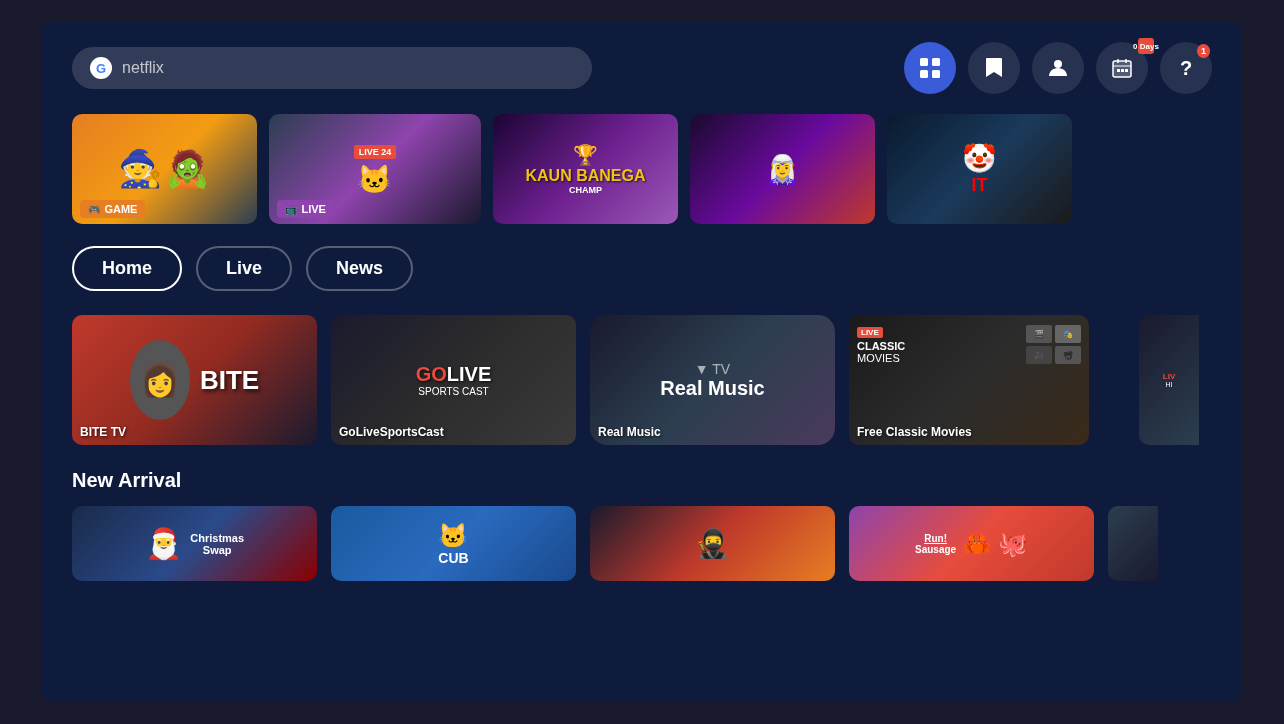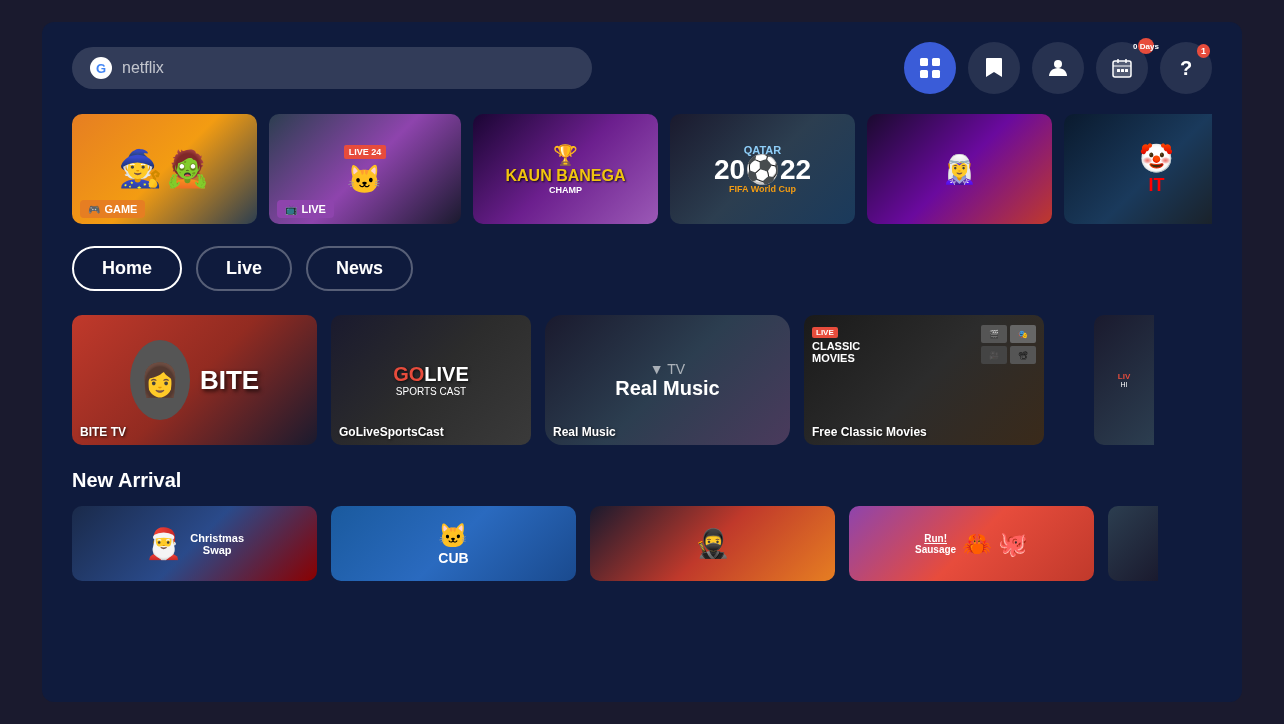--- a/index.html
+++ b/index.html
@@ -326,21 +326,21 @@
     }
     .freeclassic-inner .classic {
       color: white;
       font-size: 11px;
       font-weight: bold;
       display: block;
     }
     .freeclassic-inner .movies {
       color: white;
       font-size: 11px;
-      font-weight: bold;
+      font-weight: normal;
       display: block;
     }
     
     .partial-card {
       border-radius: 10px 0 0 10px;
       overflow: hidden;
       flex-shrink: 0;
       cursor: pointer;
       margin-left: 36px;
     }
@@ -436,21 +436,21 @@
       <div class="icon-btn calendar-icon" style="position:relative;">
         <svg width="22" height="22" viewBox="0 0 22 22" fill="white">
           <rect x="2" y="4" width="18" height="16" rx="2" stroke="white" stroke-width="1.5" fill="rgba(255,255,255,0.2)"></rect>
           <line x1="7" y1="2" x2="7" y2="6" stroke="white" stroke-width="1.5"></line>
           <line x1="15" y1="2" x2="15" y2="6" stroke="white" stroke-width="1.5"></line>
           <line x1="2" y1="9" x2="20" y2="9" stroke="white" stroke-width="1"></line>
           <rect x="6" y="12" width="3" height="3" fill="white" rx="0.5"></rect>
           <rect x="10" y="12" width="3" height="3" fill="white" rx="0.5"></rect>
           <rect x="14" y="12" width="3" height="3" fill="white" rx="0.5"></rect>
         </svg>
-        <div class="cal-badge" style="position:absolute;top:-4px;right:-6px;background:#e74c3c;color:white;font-size:8px;padding:2px 5px;border-radius:8px;white-space:nowrap;font-weight:bold;">
+        <div class="cal-badge" style="position:absolute;top:-4px;right:-6px;background:#e74c3c;color:white;font-size:8px;padding:2px 5px;border-radius:3px;white-space:nowrap;font-weight:bold;">
           <span>0 Days</span>
         </div>
       </div>
       <div class="icon-btn" style="position:relative;">
         <span style="font-size:20px;font-weight:900;color:white;">?</span>
         <div class="badge">1</div>
       </div>
     </div>
   </div>
 
@@ -462,21 +462,21 @@
           <span style="font-size:36px;">🧙</span>
           <span style="font-size:36px;">🧟</span>
         </div>
       </div>
       <div class="card-label game">
         <span style="font-size:10px;">🎮</span>
         <span>GAME</span>
       </div>
     </div>
 
-    <div class="featured-card live-card" style="width:192px;">
+    <div class="featured-card live-card" style="width:212px;">
       <div class="card-bg" style="background: linear-gradient(135deg, #2c3e50, #8e44ad, #1a1a2e); position:relative;">
         <div class="live24-inner">
           <div class="live24-badge">LIVE 24</div>
           <div style="font-size:28px;">🐱</div>
         </div>
       </div>
       <div class="card-label live">
         <span style="font-size:10px;">📺</span>
         <span>LIVE</span>
       </div>
@@ -485,31 +485,20 @@
     <div class="featured-card quiz-card" style="width:185px;">
       <div class="card-bg" style="background: linear-gradient(135deg, #1a0533, #6c1f8e, #9b59b6);">
         <div style="text-align:center;">
           <span class="trophy-icon">🏆</span>
           <div class="kaun-text">KAUN BANEGA</div>
           <div class="kaun-sub">CHAMP</div>
         </div>
       </div>
     </div>
 
-    <div class="featured-card fifa-card" style="width:185px;">
-      <div class="card-bg" style="background: linear-gradient(135deg, #1a1a2e, #2c3e50, #1a3a5c);">
-        <div style="text-align:center;">
-          <div style="display:flex;align-items:center;gap:4px;justify-content:center;">
-            <span style="color:#8ecdf7;font-size:11px;font-weight:bold;">QATAR</span>
-          </div>
-          <div class="fifa-year">20<span style="color:#f39c12;">⚽</span>22</div>
-          <div class="fifa-sub">FIFA World Cup</div>
-        </div>
-      </div>
-    </div>
 
     <div class="featured-card fantasy-card" style="width:185px;">
       <div class="card-bg" style="background: linear-gradient(135deg, #1a0a2e, #6a0a9e, #c0392b);">
         <div style="text-align:center; color:white; font-size:10px; font-weight:bold; padding:4px;">
           <span style="font-size:28px;">🧝‍♀️</span>
         </div>
       </div>
     </div>
 
     <div class="featured-card it-card" style="width:185px;">
@@ -543,21 +532,21 @@
           <div style="width:60px;height:80px;border-radius:50%;overflow:hidden;background:#555;display:flex;align-items:center;justify-content:center;">
             <span style="font-size:32px;">👩</span>
           </div>
           <div class="bite-text">BITE</div>
         </div>
       </div>
       <div class="channel-name">BITE TV</div>
     </div>
 
     <div class="channel-card golive">
-      <div class="channel-bg" style="width:200px; background: linear-gradient(135deg, #1a1a2e, #2c2c2c, #3a3a3a);">
+      <div class="channel-bg" style="width:245px; background: linear-gradient(135deg, #1a1a2e, #2c2c2c, #3a3a3a);">
         <div style="text-align:center;">
           <div class="golive-text">GO<span style="color:white;">LIVE</span></div>
           <div class="golive-sub">SPORTS CAST</div>
         </div>
       </div>
       <div class="channel-name">GoLiveSportsCast</div>
     </div>
 
     <div class="channel-card realmusic">
       <div class="channel-bg" style="width:245px; background: linear-gradient(135deg, #1a1a2e, #2c3e50, #4a3a5c); border-radius: 17px;">

